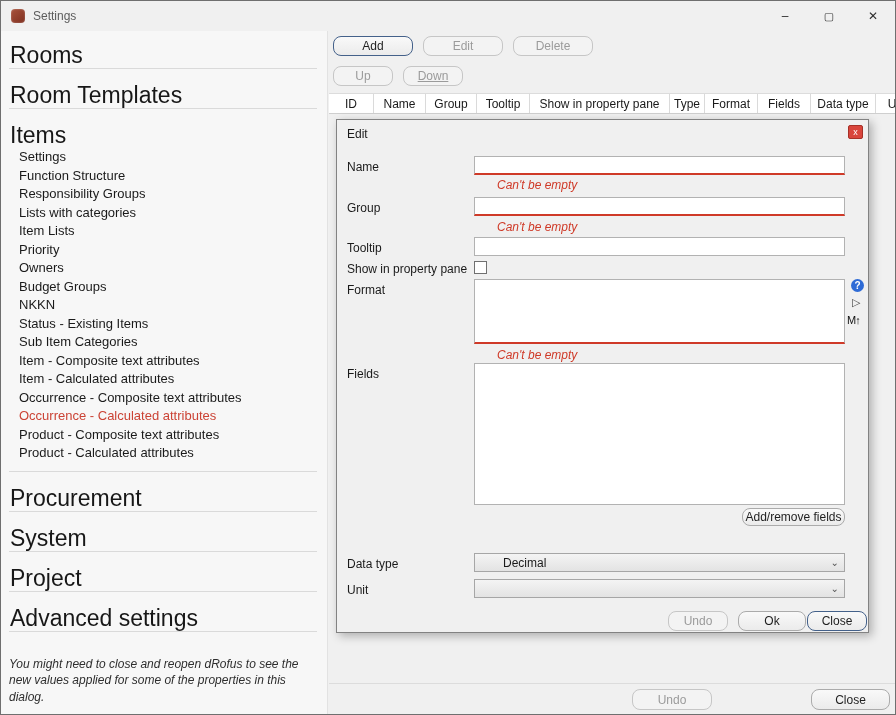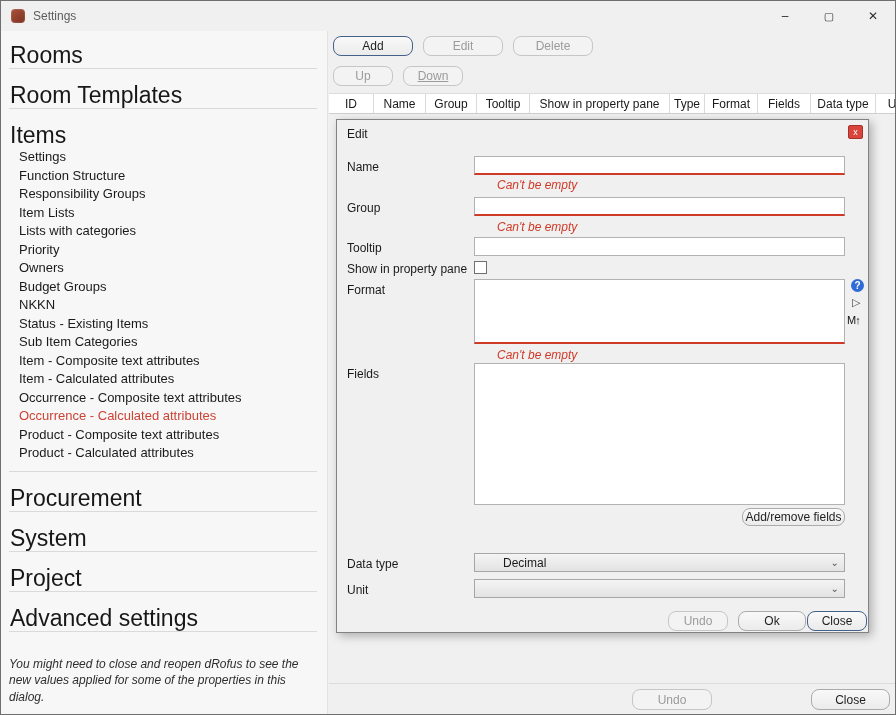--- a/index.html
+++ b/index.html
@@ -134,22 +134,22 @@
   <div class="sidebar">
     <div class="side-heading first">Rooms</div>
     <hr class="side-rule">
     <div class="side-heading">Room Templates</div>
     <hr class="side-rule">
     <div class="side-heading">Items</div>
     <div class="sub-list">
       <div class="sub-item">Settings</div>
       <div class="sub-item">Function Structure</div>
       <div class="sub-item">Responsibility Groups</div>
+      <div class="sub-item">Lists with categories</div>
       <div class="sub-item">Item Lists</div>
-      <div class="sub-item">Lists with categories</div>
       <div class="sub-item">Priority</div>
       <div class="sub-item">Owners</div>
       <div class="sub-item">Budget Groups</div>
       <div class="sub-item">NKKN</div>
       <div class="sub-item">Status - Existing Items</div>
       <div class="sub-item">Sub Item Categories</div>
       <div class="sub-item">Item - Composite text attributes</div>
       <div class="sub-item">Item - Calculated attributes</div>
       <div class="sub-item">Occurrence - Composite text attributes</div>
       <div class="sub-item selected">Occurrence - Calculated attributes</div>

